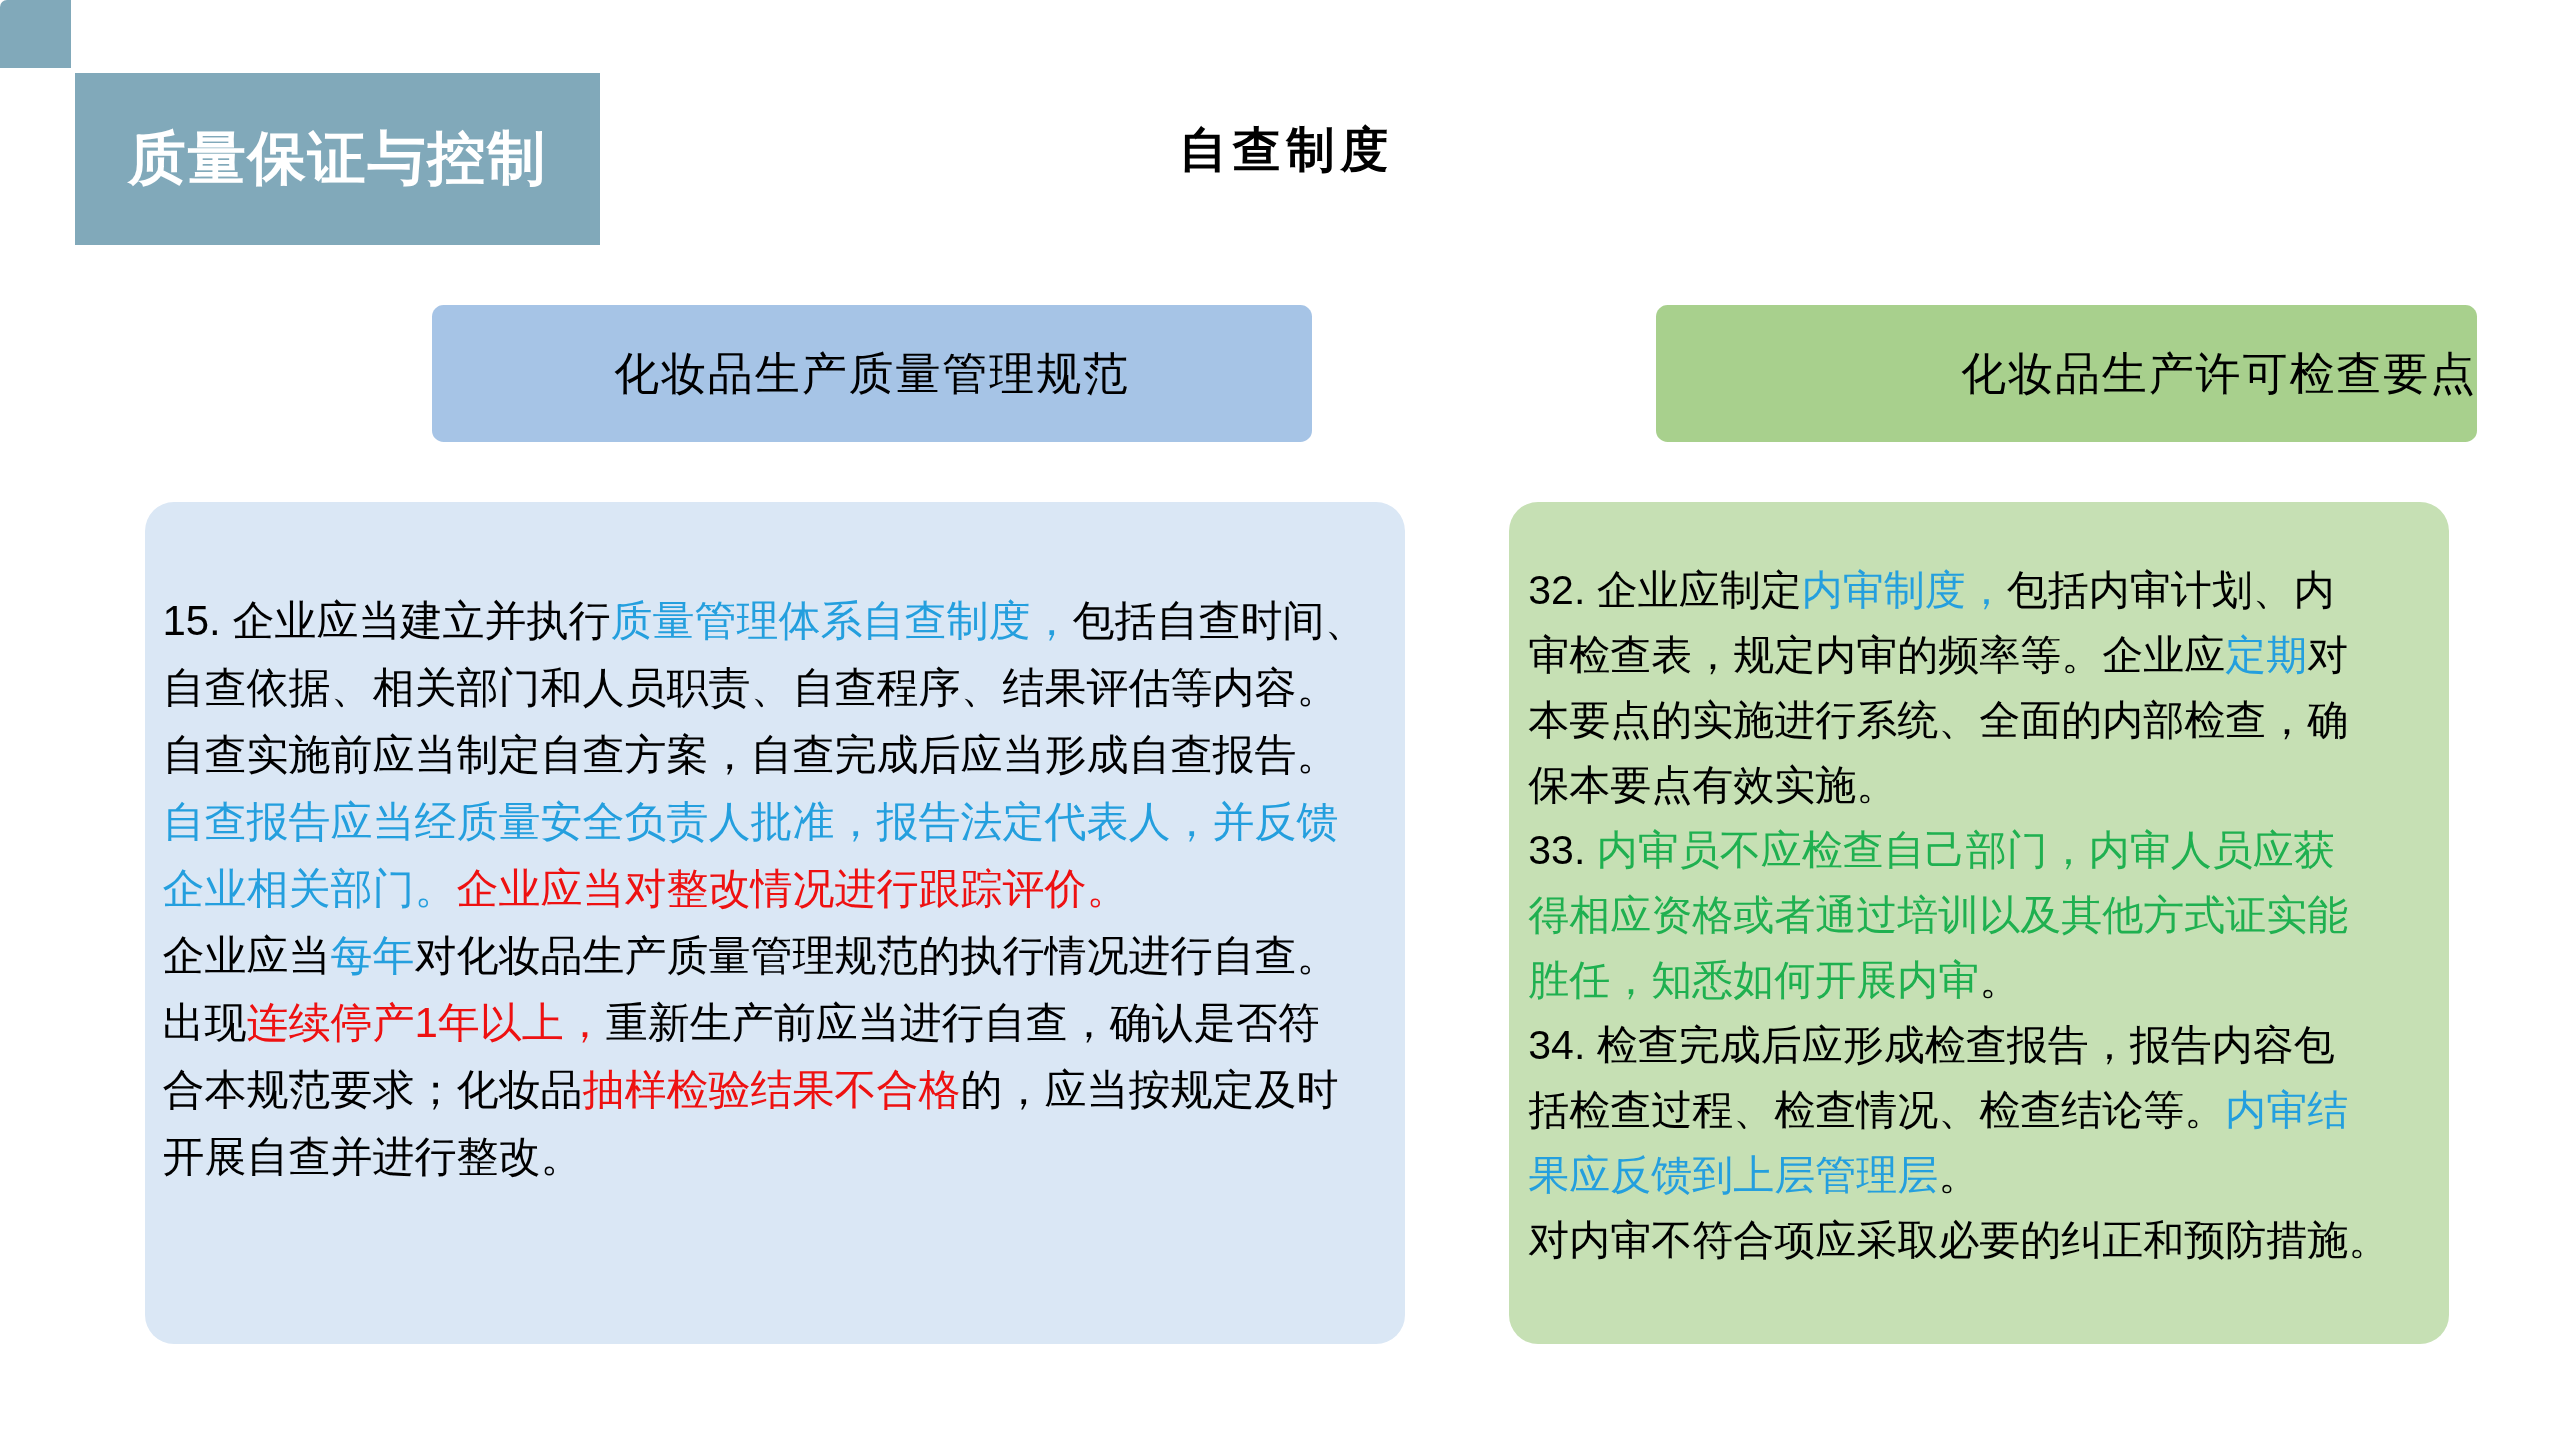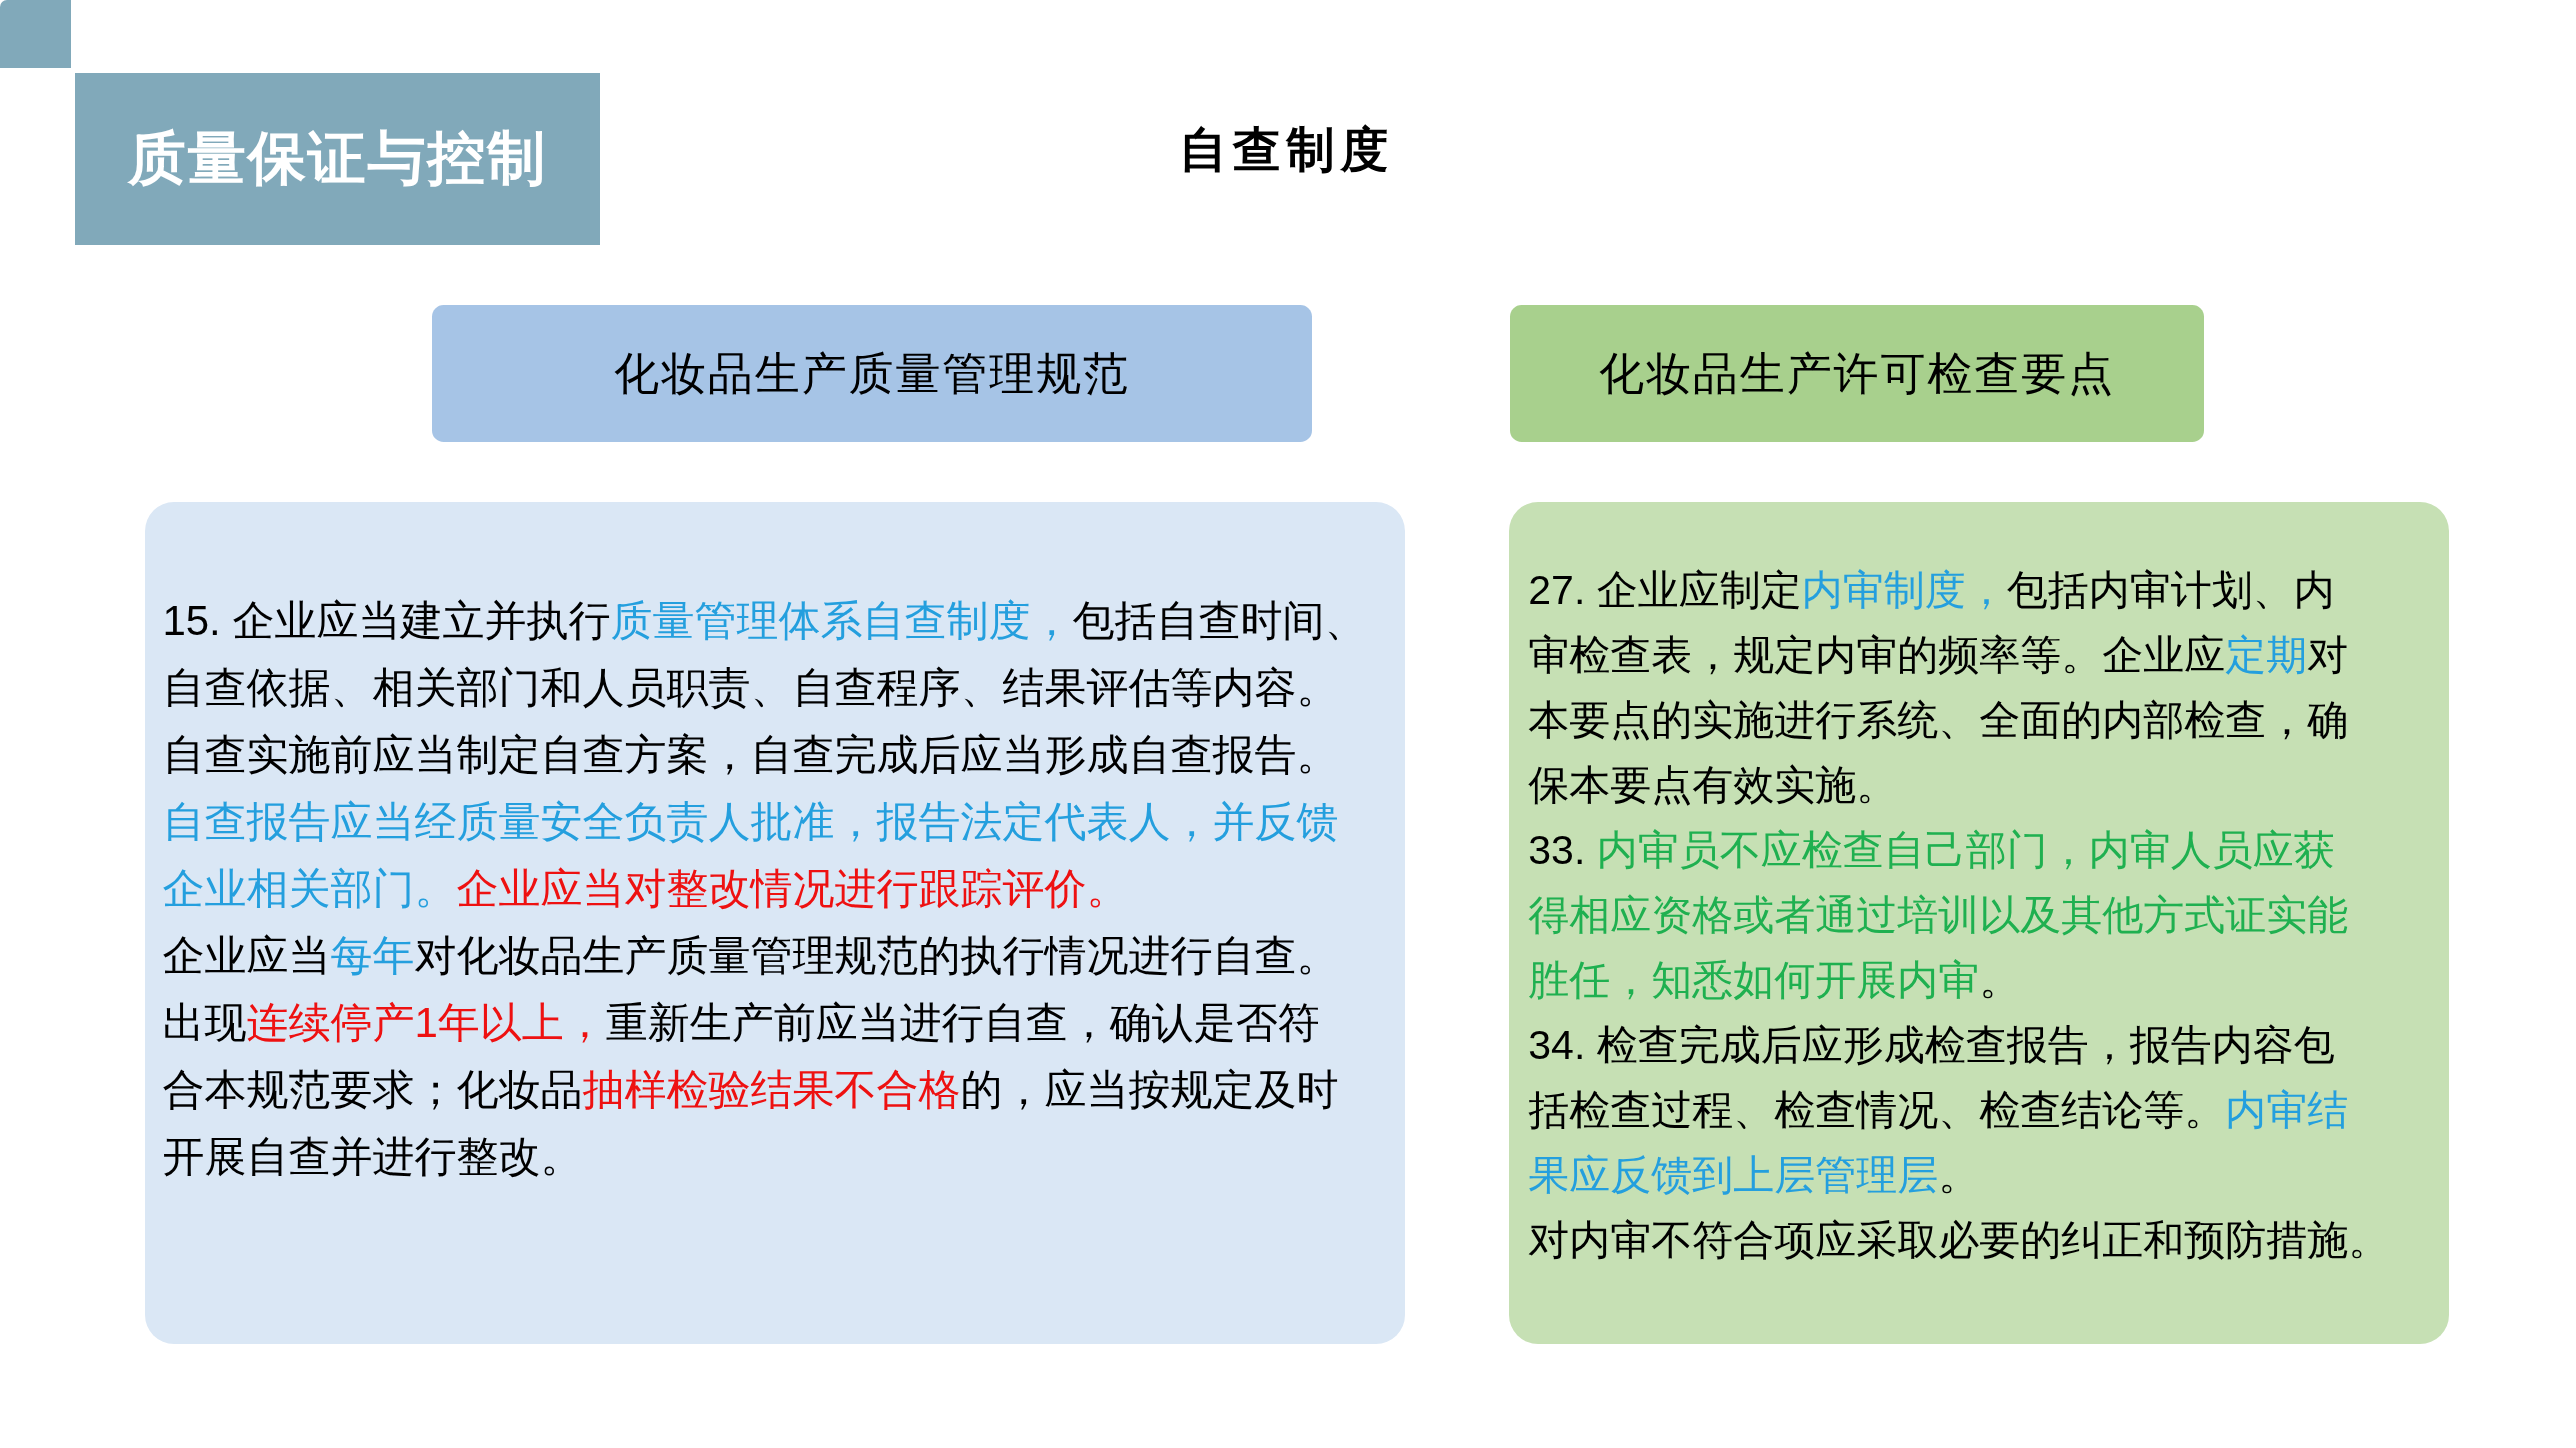--- a/index.html
+++ b/index.html
@@ -43,21 +43,21 @@
     top: 305px;
     height: 137px;
     border-radius: 11.6px;
     display: flex; align-items: center; justify-content: center;
     font-size: 45px;
     color: #000000;
     letter-spacing: 1.9px;
     white-space: nowrap;
   }
   .header-box.left  { left: 432px;  width: 880px; }
-  .header-box.right { left: 1510px; width: 694px; }
+  .header-box.right { left: 1656px; width: 821px; justify-content: flex-end; }
   .body-box {
     position: absolute;
     top: 502px;
     height: 842px;
     border-radius: 29px;
     box-sizing: border-box;
     color: #000000;
   }
   .body-box.left {
     left: 145px; width: 1260px;
@@ -100,21 +100,21 @@
       <div class="tline"><span style="color: rgb(0, 0, 0);">自查实施前应当制定自查方案，自查完成后应当形成自查报告。</span></div>
       <div class="tline"><span style="color: rgb(36, 159, 222);">自查报告应当经质量安全负责人批准，报告法定代表人，并反馈</span></div>
       <div class="tline"><span style="color: rgb(36, 159, 222);">企业相关部门。</span><span style="color: rgb(238, 17, 17);">企业应当对整改情况进行跟踪评价。</span></div>
       <div class="tline"><span style="color: rgb(0, 0, 0);">企业应当</span><span style="color: rgb(36, 159, 222);">每年</span><span style="color: rgb(0, 0, 0);">对化妆品生产质量管理规范的执行情况进行自查。</span></div>
       <div class="tline"><span style="color: rgb(0, 0, 0);">出现</span><span style="color: rgb(238, 17, 17);">连续停产1年以上，</span><span style="color: rgb(0, 0, 0);">重新生产前应当进行自查，确认是否符</span></div>
       <div class="tline"><span style="color: rgb(0, 0, 0);">合本规范要求；化妆品</span><span style="color: rgb(238, 17, 17);">抽样检验结果不合格</span><span style="color: rgb(0, 0, 0);">的，应当按规定及时</span></div>
       <div class="tline"><span style="color: rgb(0, 0, 0);">开展自查并进行整改。</span></div>
     </div>
 
   <div class="body-box right" style="background: rgb(198, 224, 180);">
-      <div class="tline"><span style="color: rgb(0, 0, 0);">27. 企业应制定</span><span style="color: rgb(36, 159, 222);">内审制度，</span><span style="color: rgb(0, 0, 0);">包括内审计划、内</span></div>
+      <div class="tline"><span style="color: rgb(0, 0, 0);">32. 企业应制定</span><span style="color: rgb(36, 159, 222);">内审制度，</span><span style="color: rgb(0, 0, 0);">包括内审计划、内</span></div>
       <div class="tline"><span style="color: rgb(0, 0, 0);">审检查表，规定内审的频率等。企业应</span><span style="color: rgb(36, 159, 222);">定期</span><span style="color: rgb(0, 0, 0);">对</span></div>
       <div class="tline"><span style="color: rgb(0, 0, 0);">本要点的实施进行系统、全面的内部检查，确</span></div>
       <div class="tline"><span style="color: rgb(0, 0, 0);">保本要点有效实施。</span></div>
       <div class="tline"><span style="color: rgb(0, 0, 0);">33. </span><span style="color: rgb(31, 176, 80);">内审员不应检查自己部门，内审人员应获</span></div>
       <div class="tline"><span style="color: rgb(31, 176, 80);">得相应资格或者通过培训以及其他方式证实能</span></div>
       <div class="tline"><span style="color: rgb(31, 176, 80);">胜任，知悉如何开展内审</span><span style="color: rgb(0, 0, 0);">。</span></div>
       <div class="tline"><span style="color: rgb(0, 0, 0);">34. 检查完成后应形成检查报告，报告内容包</span></div>
       <div class="tline"><span style="color: rgb(0, 0, 0);">括检查过程、检查情况、检查结论等。</span><span style="color: rgb(36, 159, 222);">内审结</span></div>
       <div class="tline"><span style="color: rgb(36, 159, 222);">果应反馈到上层管理层</span><span style="color: rgb(0, 0, 0);">。</span></div>
       <div class="tline"><span style="color: rgb(0, 0, 0); margin-top: 8px;">对内审不符合项应采取必要的纠正和预防措施。</span></div>

